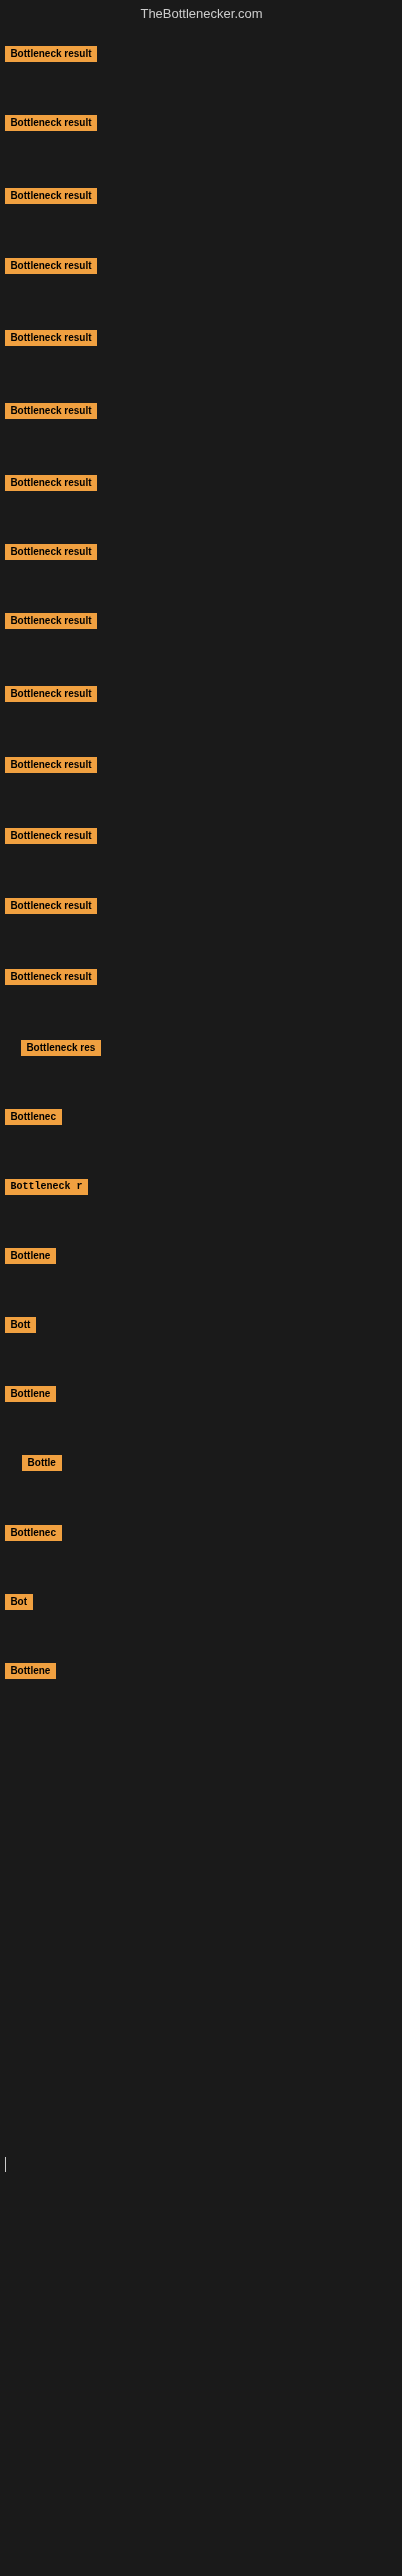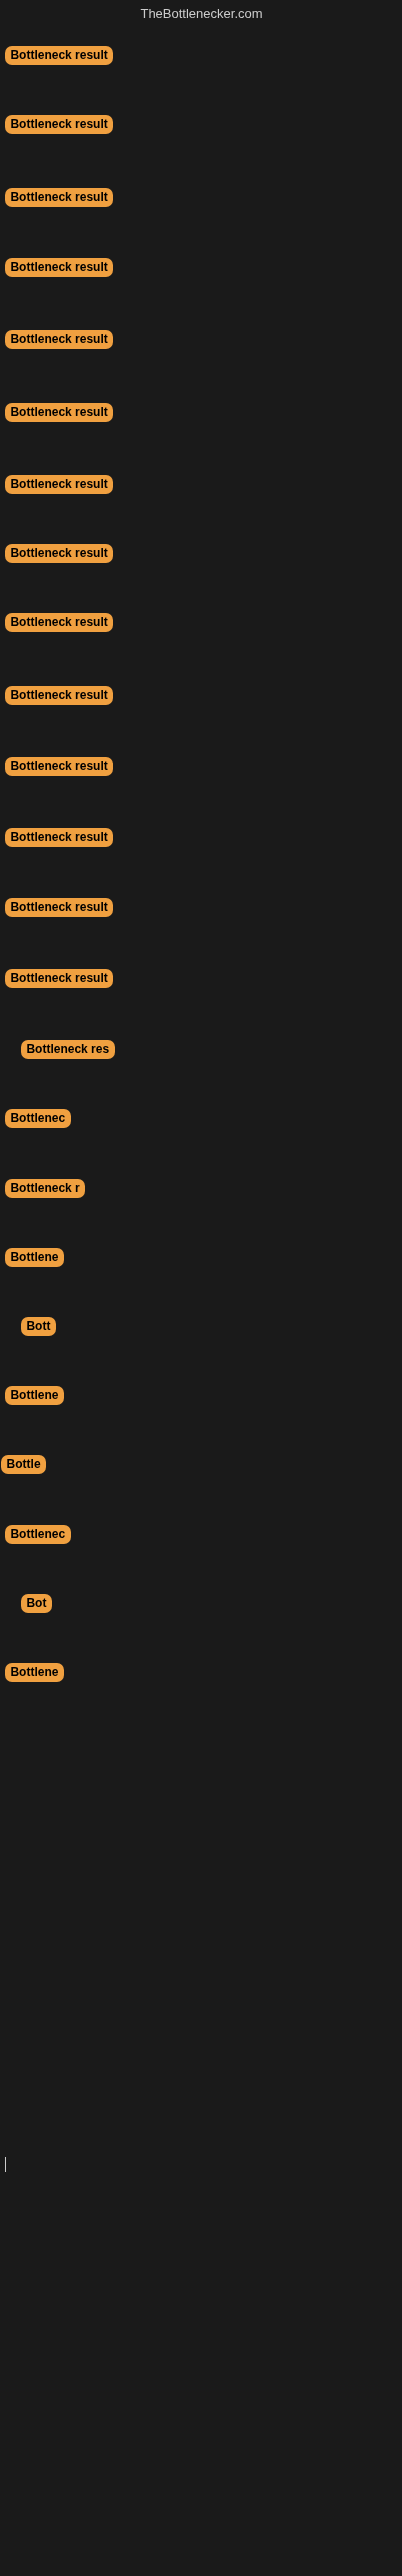--- a/index.html
+++ b/index.html
@@ -21,24 +21,24 @@
       padding: 6.4px 0 3.2px 0;
       color: #cccccc;
       font-size: 13px;
       font-weight: normal;
     }
 
     .bottleneck-badge {
       display: inline-block;
       background-color: #f0a040;
       color: #000000;
-      font-size: 12px;
+      font-size: 10px;
       font-weight: bold;
       padding: 2.4px 5.6px;
-      border-radius: 7px;
+      border-radius: 0;
       white-space: nowrap;
       overflow: hidden;
     }
 
     .cursor-line {
       position: absolute;
       left: 4.8px;
       width: 1.6px;
       height: 14.5px;
       background-color: #cccccc;
@@ -63,26 +63,26 @@
       <div style="position: absolute; left: 0px; top: 475px; padding: 0px 4.8px;"><span class="bottleneck-badge">Bottleneck result</span></div>
       <div style="position: absolute; left: 0px; top: 544px; padding: 0px 4.8px;"><span class="bottleneck-badge">Bottleneck result</span></div>
       <div style="position: absolute; left: 0px; top: 613px; padding: 0px 4.8px;"><span class="bottleneck-badge">Bottleneck result</span></div>
       <div style="position: absolute; left: 0px; top: 686px; padding: 0px 4.8px;"><span class="bottleneck-badge">Bottleneck result</span></div>
       <div style="position: absolute; left: 0px; top: 757px; padding: 0px 4.8px;"><span class="bottleneck-badge">Bottleneck result</span></div>
       <div style="position: absolute; left: 0px; top: 828px; padding: 0px 4.8px;"><span class="bottleneck-badge">Bottleneck result</span></div>
       <div style="position: absolute; left: 0px; top: 898px; padding: 0px 4.8px;"><span class="bottleneck-badge">Bottleneck result</span></div>
       <div style="position: absolute; left: 0px; top: 969px; padding: 0px 4.8px;"><span class="bottleneck-badge">Bottleneck result</span></div>
       <div style="position: absolute; left: 16px; top: 1040px; padding: 0px 4.8px;"><span class="bottleneck-badge">Bottleneck res</span></div>
       <div style="position: absolute; left: 0px; top: 1109px; padding: 0px 4.8px;"><span class="bottleneck-badge">Bottlenec</span></div>
-      <div style="position: absolute; left: 0px; top: 1179px; padding: 0px 4.8px;"><span class="bottleneck-badge">Bottleneck r</span></div>
+      <div style="position: absolute; left: 0px; top: 1179px; padding: 0px 4.8px; font-family: Liberation Mono, monospace;"><span class="bottleneck-badge">Bottleneck r</span></div>
       <div style="position: absolute; left: 0px; top: 1248px; padding: 0px 4.8px;"><span class="bottleneck-badge">Bottlene</span></div>
-      <div style="position: absolute; left: 16px; top: 1317px; padding: 0px 4.8px;"><span class="bottleneck-badge">Bott</span></div>
+      <div style="position: absolute; left: 0px; top: 1317px; padding: 0px 4.8px;"><span class="bottleneck-badge">Bott</span></div>
       <div style="position: absolute; left: 0px; top: 1386px; padding: 0px 4.8px;"><span class="bottleneck-badge">Bottlene</span></div>
-      <div style="position: absolute; left: 0px; top: 1455px; padding: 0px 1px; text-align: right;"><span class="bottleneck-badge">Bottle</span></div>
+      <div style="position: absolute; left: 0px; top: 1455px; padding: 0px 22px; text-align: right;"><span class="bottleneck-badge">Bottle</span></div>
       <div style="position: absolute; left: 0px; top: 1525px; padding: 0px 4.8px;"><span class="bottleneck-badge">Bottlenec</span></div>
-      <div style="position: absolute; left: 16px; top: 1594px; padding: 0px 4.8px; text-decoration: underline;"><span class="bottleneck-badge">Bot</span></div>
+      <div style="position: absolute; left: 0px; top: 1594px; padding: 0px 4.8px; text-decoration: underline;"><span class="bottleneck-badge">Bot</span></div>
       <div style="position: absolute; left: 0px; top: 1663px; padding: 0px 4.8px;"><span class="bottleneck-badge">Bottlene</span></div>
     </div>
 
   <div id="cursor-marker" class="cursor-line" style="top: 2157px;"></div>
 
 </div>
 
 
 </body></html>

